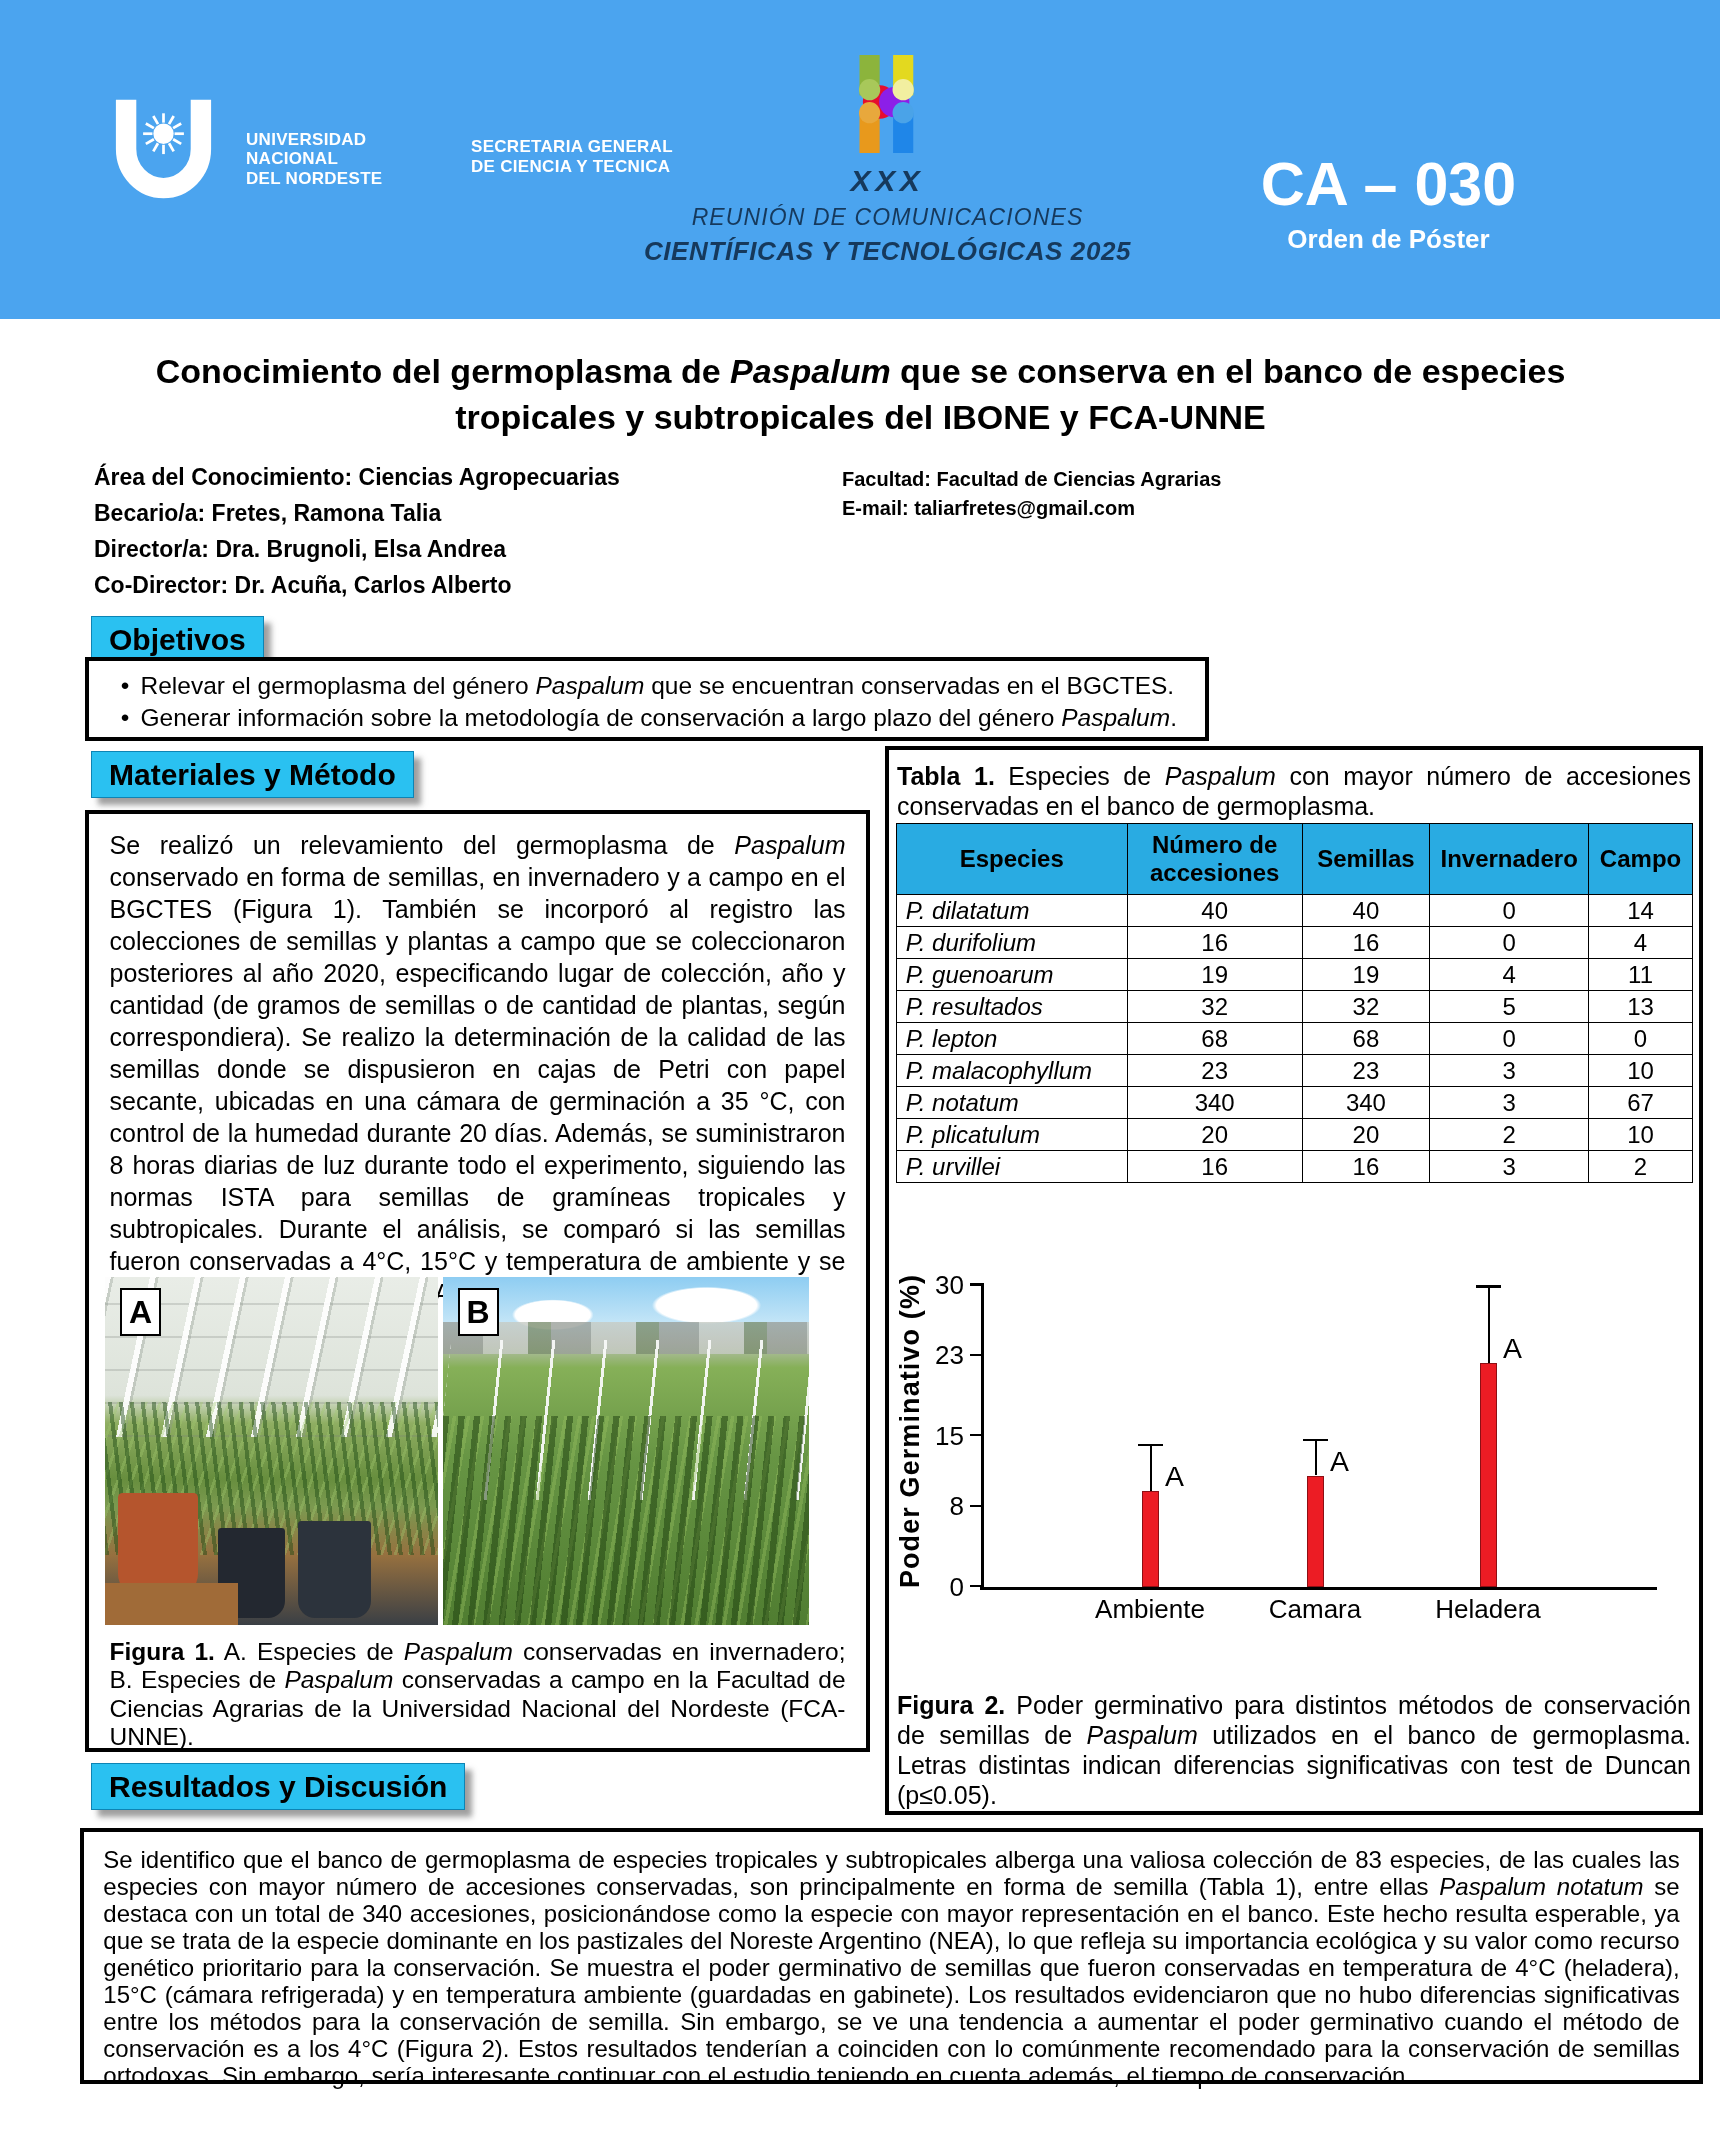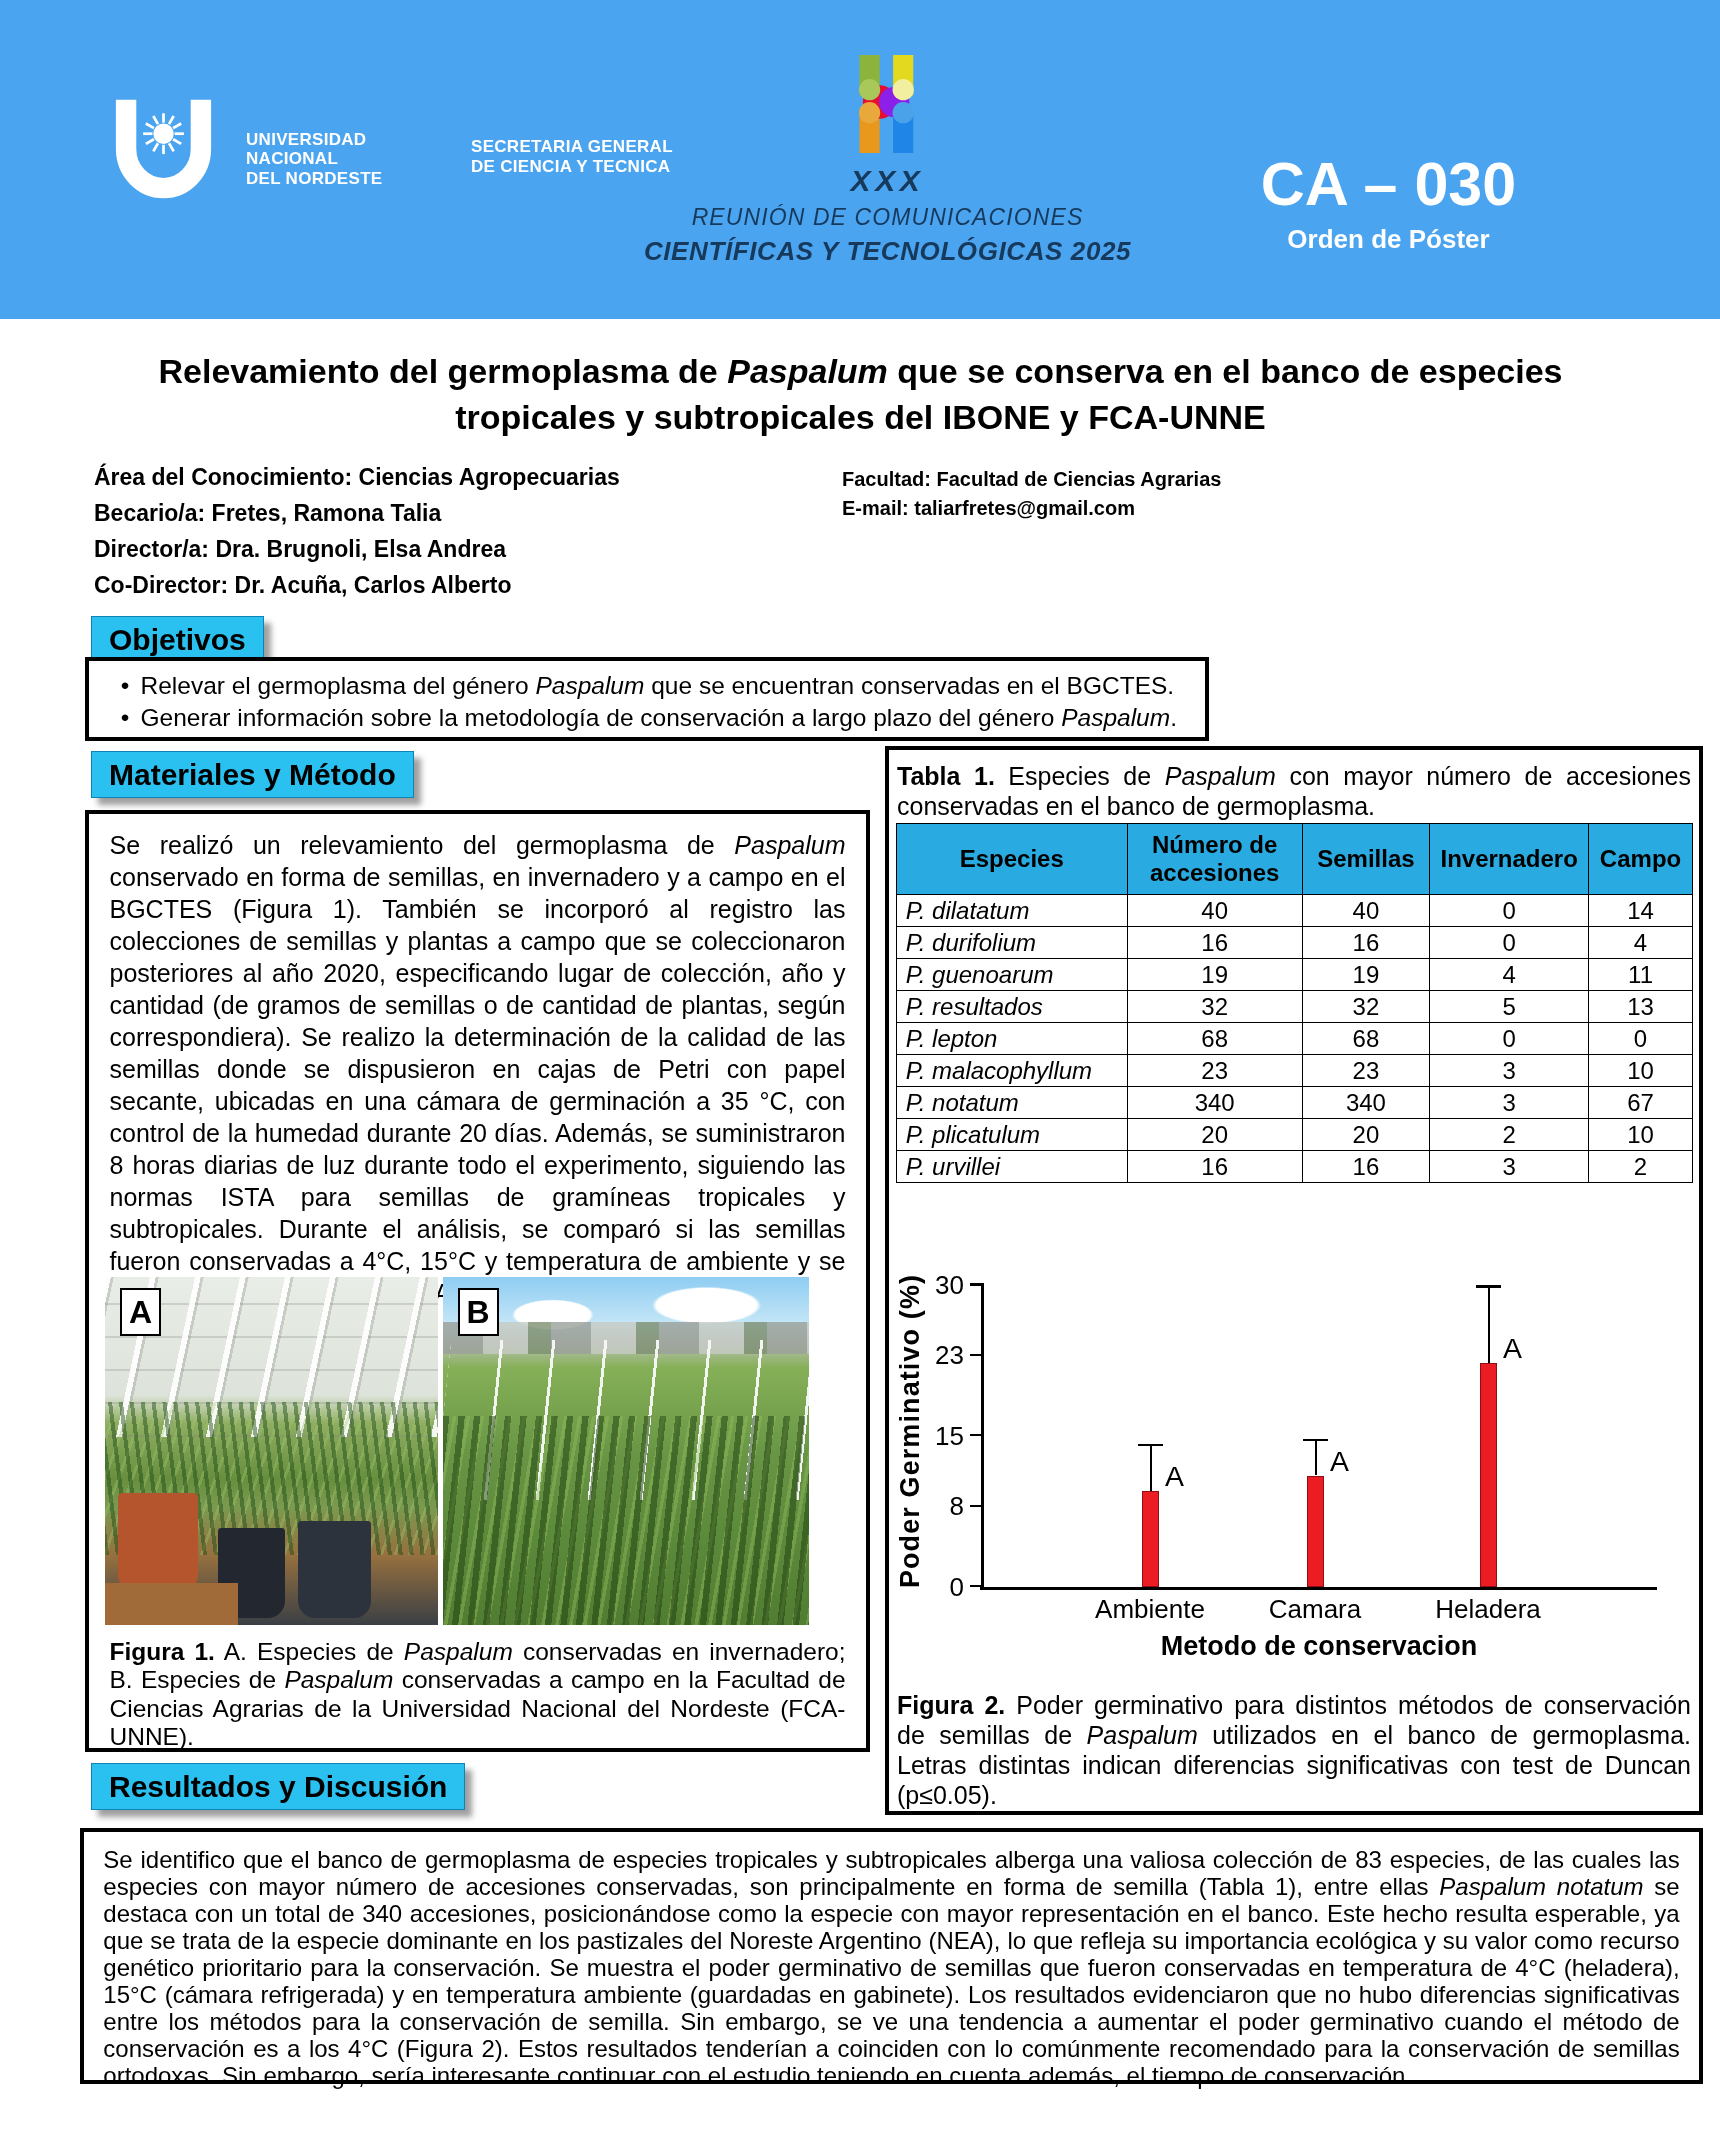--- a/index.html
+++ b/index.html
@@ -173,21 +173,21 @@
     <div class="congress-l1">REUNIÓN DE COMUNICACIONES</div>
     <div class="congress-l2">CIENTÍFICAS Y TECNOLÓGICAS 2025</div>
   </div>
 
   <div class="abs code-block">
     <div class="code-main">CA – 030</div>
     <div class="code-sub">Orden de Póster</div>
   </div>
 </div>
 
-<div class="abs poster-title"><span>Relevamiento del germoplasma de </span><span class="it">Paspalum</span><span> que se conserva en el banco de especies tropicales y subtropicales del IBONE y FCA-UNNE</span></div>
+<div class="abs poster-title"><span>Conocimiento del germoplasma de </span><span class="it">Paspalum</span><span> que se conserva en el banco de especies tropicales y subtropicales del IBONE y FCA-UNNE</span></div>
 
 <div class="abs meta-left">
     <div>Área del Conocimiento: Ciencias Agropecuarias</div>
     <div>Becario/a: Fretes, Ramona Talia</div>
     <div>Director/a: Dra. Brugnoli, Elsa Andrea</div>
     <div>Co-Director: Dr. Acuña, Carlos Alberto</div>
   </div>
 <div class="abs meta-right">
     <div>Facultad: Facultad de Ciencias Agrarias</div>
     <div>E-mail: taliarfretes@gmail.com</div>
@@ -334,21 +334,20 @@
       <div class="bar" style="left: 418px; top: 199px; width: 17px; height: 111px; background: rgb(236, 28, 36);"></div>
       <div class="err-line" style="left: 426px; top: 163px; height: 35px;"></div>
       <div class="err-cap" style="left: 414px; top: 162px;"></div>
       <div class="bar-letter" style="left: 441px; top: 168px;">A</div>
       <div class="cat-label" style="left: 335px; top: 317px;">Camara</div>
       <div class="bar" style="left: 591px; top: 86px; width: 17px; height: 224px; background: rgb(236, 28, 36);"></div>
       <div class="err-line" style="left: 599px; top: 9.4px; height: 77px;"></div>
       <div class="err-cap" style="left: 587px; top: 8.3px;"></div>
       <div class="bar-letter" style="left: 614px; top: 55px;">A</div>
       <div class="cat-label" style="left: 508px; top: 317px;">Heladera</div>
-      <div class="xlab" style="left: 92px; top: 354px; width: 676px;">Metodo de conservacion</div>
       <div class="ylab" style="left: -154px; top: 137px;">Poder Germinativo (%)</div>
     </div>
 
   <div class="abs f2-cap"><span class="cap-bold">Figura 2.</span><span> Poder germinativo para distintos métodos de conservación de semillas de </span><span class="it">Paspalum</span><span> utilizados en el banco de germoplasma. Letras distintas indican diferencias significativas con test de Duncan (p≤0.05).</span></div>
 </div>
 
 <div class="abs sech" id="h-res">Resultados y Discusión</div>
 <div class="abs res-box">
   <div class="res-text"><span>Se identifico que el banco de germoplasma de especies tropicales y subtropicales alberga una valiosa colección de 83 especies, de las cuales las especies con mayor número de accesiones conservadas, son  principalmente en forma de semilla (Tabla 1), entre ellas </span><span class="it">Paspalum notatum</span><span> se destaca con un total de 340 accesiones, posicionándose como la especie con mayor representación en el banco. Este hecho resulta esperable, ya que se trata de la especie dominante en los pastizales del Noreste Argentino (NEA), lo que refleja su importancia ecológica y su valor como recurso genético prioritario para la conservación. Se muestra el poder germinativo de semillas que fueron conservadas en temperatura de 4°C (heladera), 15°C (cámara refrigerada) y en temperatura ambiente (guardadas en gabinete). Los resultados evidenciaron que no hubo diferencias significativas entre los métodos para la conservación de semilla. Sin embargo, se ve una tendencia a aumentar el poder germinativo cuando el método de conservación es a los 4°C (Figura 2). Estos resultados tenderían a coinciden con lo comúnmente recomendado para la conservación de semillas ortodoxas. Sin embargo, sería interesante continuar con el estudio teniendo en cuenta además, el tiempo de conservación.</span></div>
 </div>

